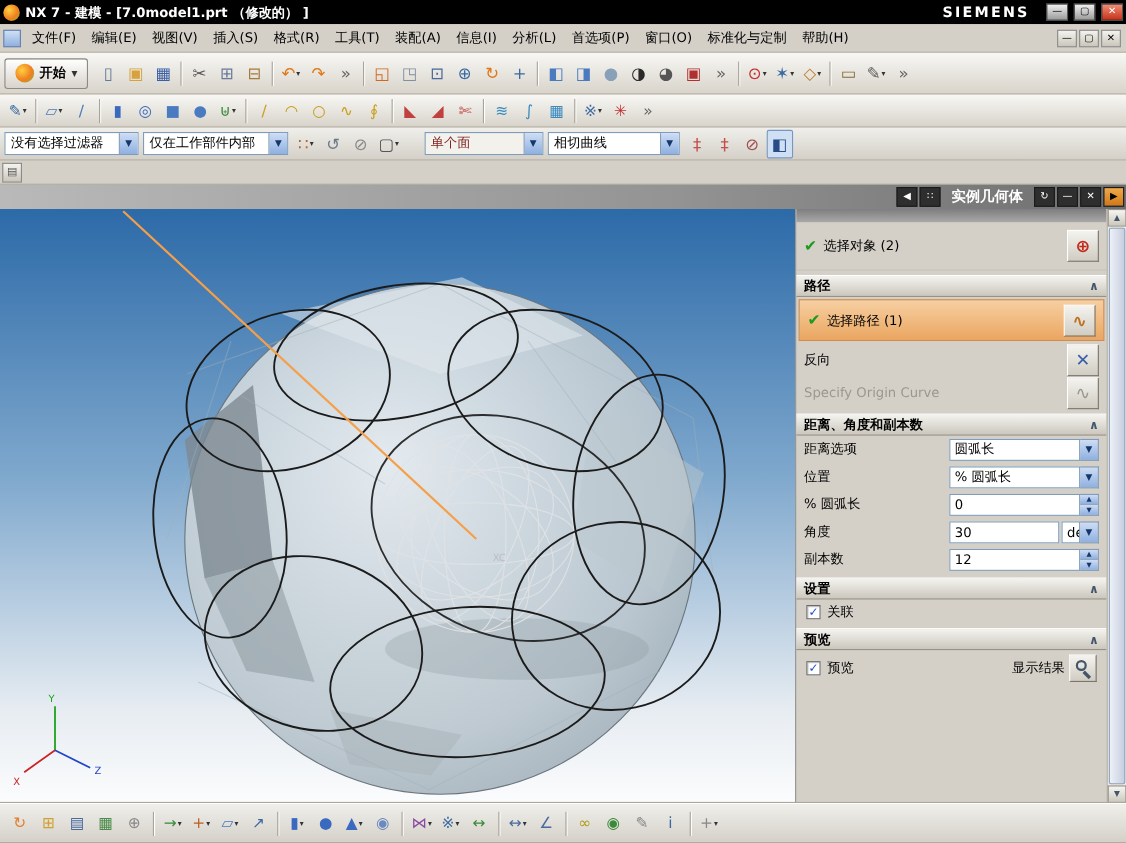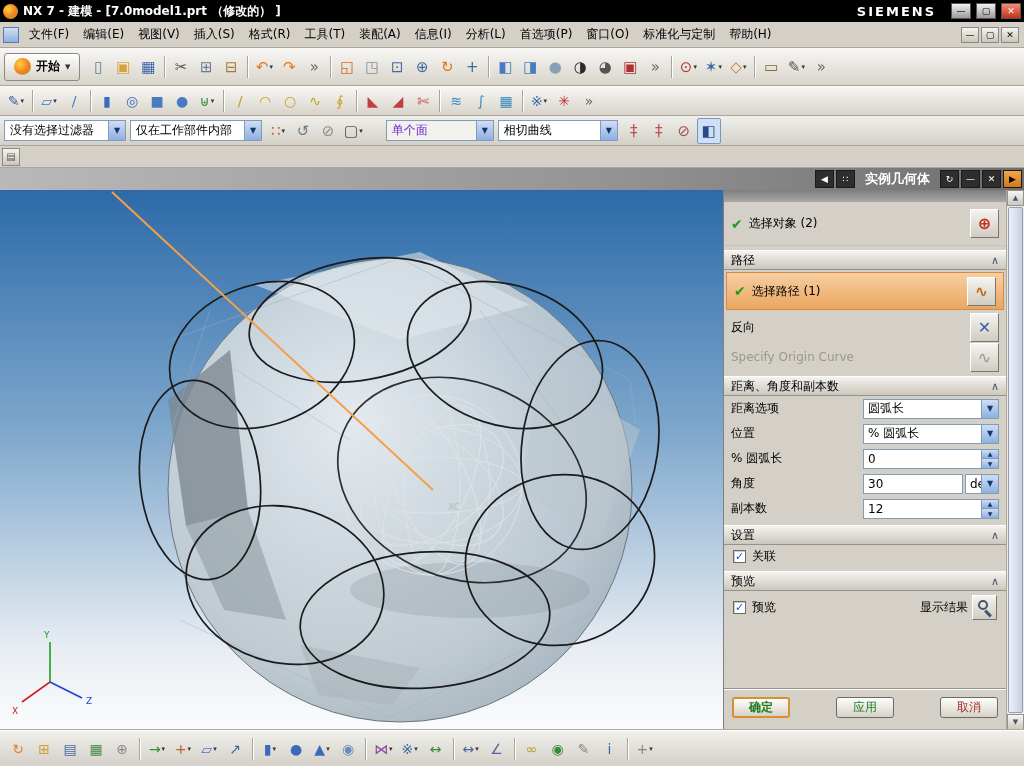--- a/index.html
+++ b/index.html
@@ -32,21 +32,21 @@
   .startbtn { display:flex; align-items:center; gap:5px; height:28px; padding:0 9px; margin-right:5px; background:linear-gradient(#ffffff,#d8d4cb); border:1px solid #8a8a8a; border-radius:3px; font-weight:bold; }
   .startlogo { width:17px; height:17px; border-radius:50%; background:radial-gradient(circle at 35% 35%, #ffd040, #f08020 55%, #8fb02f); }
   .startarrow { font-size:7px; color:#333; }
 
   
   .filterbar { position:absolute; top:116px; left:0; right:0; height:30px; background:linear-gradient(#f0efeb,#d4d0c8); border-bottom:1px solid #aca899; display:flex; align-items:center; gap:4px; padding:0 4px; overflow:hidden; }
   .combo { display:flex; align-items:stretch; height:21px; background:#fff; border:1px solid #7f9db9; flex:0 0 auto; }
   .combo .val { display:flex; align-items:center; padding:0 5px; white-space:nowrap; overflow:hidden; flex:1; }
   .combo .arrow { width:17px; background:linear-gradient(#cfddf5,#8fb0e0); border-left:1px solid #7f9db9; color:#14386b; font-size:8px; display:flex; align-items:center; justify-content:center; }
   .combo.disabled { background:#f2f1ec; }
-  .combo.disabled .val { color:#6d28d9;font-family:Liberation Mono, monospace; }
+  .combo.disabled .val { color:#7f1d1d;font-family:Liberation Mono, monospace; }
 
   
   .promptbar { position:absolute; top:146px; left:0; right:0; height:22px; background:#d4d0c8; border-bottom:1px solid #aca899; display:flex; align-items:center; gap:3px; padding:0 2px; }
   .promptfield { flex:1; height:18px; border:1px solid; border-color:#808080 #ffffff #ffffff #808080; display:flex; align-items:center; padding:0 6px; font-weight:bold; white-space:nowrap; overflow:hidden; }
   .promptbtn { width:18px; height:18px; background:linear-gradient(#f4f3ef,#cac6ba); border:1px solid #8a8a8a; font-size:10px; display:flex; align-items:center; justify-content:center; color:#555; }
 
   
   .dialogbar { position:absolute; top:168px; left:0; right:0; height:22px; background:linear-gradient(to right,#b9b9b9,#939393 60%,#6e6e6e); display:flex; align-items:center; padding:0 2px; gap:2px; }
   .railspace { flex:1; height:100%; }
   .dbbtn { width:19px; height:18px; background:#2e2e2e; border:1px solid #1a1a1a; color:#fff; font-size:9px; display:flex; align-items:center; justify-content:center; }
@@ -62,21 +62,21 @@
   .panel-content { width:283px; display:flex; flex-direction:column; background:#d4d0c8; }
   .strip { height:12px; background:linear-gradient(#7e7e7e,#a8a8a8); }
   .row { display:flex; align-items:center; gap:6px; padding:0 7px; }
   .row-selobj { height:44px; border-bottom:1px solid #c6c2ba; }
   .check { color:#1e9a1e; font-weight:bold; font-size:14px; }
   .bigbtn { width:29px; height:29px; margin-left:auto; background:linear-gradient(#f4f3ef,#d0ccc2); border:1px solid; border-color:#fff #7a766c #7a766c #fff; display:flex; align-items:center; justify-content:center; font-size:16px; flex:0 0 auto; }
   .crosshair { color:#c22a1e; font-weight:bold; }
   .curveglyph { color:#c07020; font-weight:bold; }
   .revglyph { color:#3a5fa8; font-weight:bold; }
   .grayglyph { color:#9a988e; }
-  .secheader { height:20px; margin-top:4px; display:flex; align-items:center; padding:0 7px; background:linear-gradient(#f4f3ef,#cbc7bd); border-top:1px solid #fff; border-bottom:1px solid #96928a; font-weight:normal;text-align:center; }
+  .secheader { height:20px; margin-top:4px; display:flex; align-items:center; padding:0 7px; background:linear-gradient(#f4f3ef,#cbc7bd); border-top:1px solid #fff; border-bottom:1px solid #96928a; font-weight:bold;text-align:center; }
   .secheader .chev { margin-left:auto; color:#44566a; font-size:11px; }
   .row-selpath { height:38px; margin:2px; background:linear-gradient(#f7cfa2,#eaa660); border:1px solid #d28b4a; }
   .row-plain { height:30px; }
   .grayed { color:#9a988e; }
   .formrow { height:25px; display:flex; align-items:center; padding:0 7px; }
   .formrow .lbl { flex:1; white-space:nowrap; overflow:hidden; }
   .ctrl { width:136px; height:20px; display:flex; flex:0 0 auto; }
   .field { flex:1; background:#fff; border:1px solid #7f9db9; display:flex; align-items:center; padding:0 4px; overflow:hidden; }
   .combobtn { width:17px; background:linear-gradient(#cfddf5,#8fb0e0); border:1px solid #7f9db9; border-left:none; color:#14386b; font-size:8px; display:flex; align-items:center; justify-content:center; }
   .spincol { width:17px; display:flex; flex-direction:column; border:1px solid #7f9db9; border-left:none; }
@@ -584,25 +584,20 @@
           <span>显示结果</span>
           <span class="magbtn">
             <span class="magc"></span>
             <span class="magh"></span>
           </span>
         </span>
       </div>
 
       <div class="spacer"></div>
 
-      <div class="btnrow">
-        <button class="xpbtn ok">确定</button>
-        <button class="xpbtn apply">应用</button>
-        <button class="xpbtn cancel">取消</button>
-      </div>
     </div>
 
     <div class="panel-scroll">
       <span class="sbtn">▲</span>
       <span class="sthumb"></span>
       <span class="sbtn">▼</span>
     </div>
   </div>
 
   <div class="bottombar">

